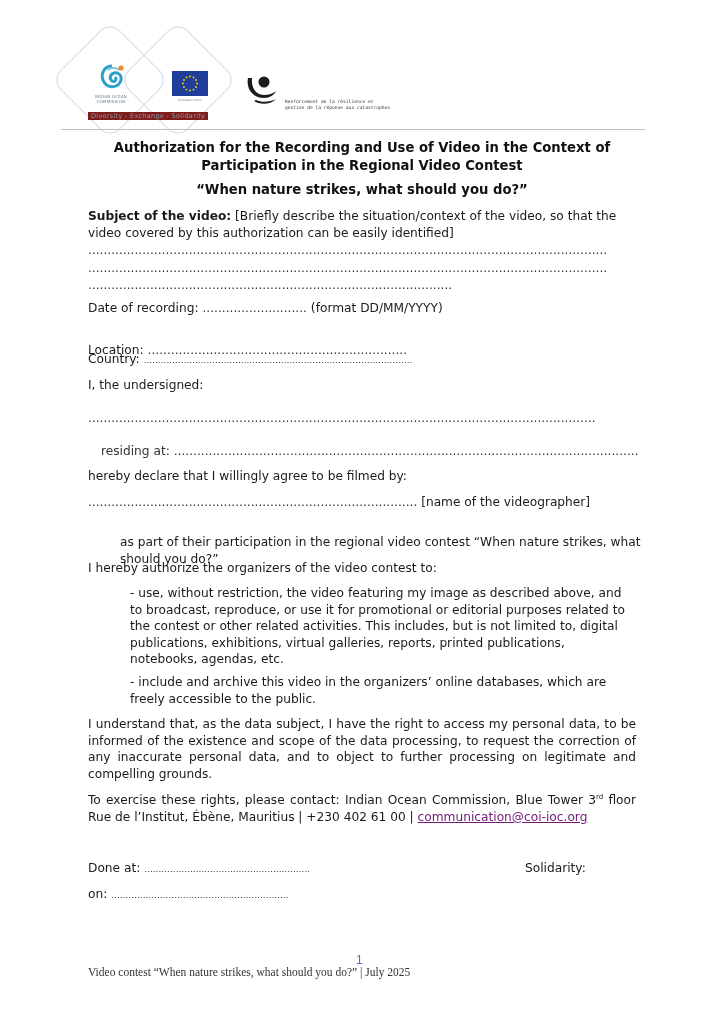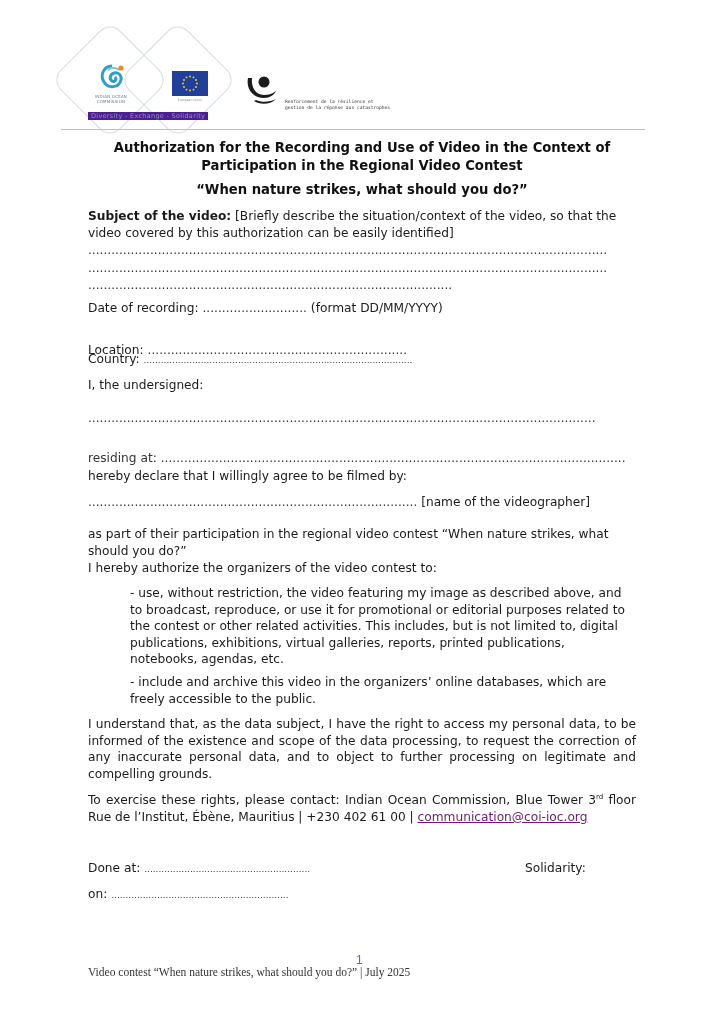--- a/index.html
+++ b/index.html
@@ -7,21 +7,21 @@
     body { position: relative; font-family: "DejaVu Sans", sans-serif; color: #1a1a1a; }
 
     .header { position: absolute; left: 0; top: 0; width: 724px; height: 132px; }
     .diamond { position: absolute; width: 84px; height: 84px; border: 1.2px solid #d4dde6; border-radius: 14px; transform: rotate(45deg); }
     .d1 { left: 68px; top: 38px; }
     .d2 { left: 136px; top: 38px; }
     .ioc-logo { position: absolute; left: 94px; top: 62px; width: 36px; height: 30px; }
     .ioc-text { position: absolute; left: 86px; top: 94px; width: 50px; text-align: center; font-size: 4px; color: #6a7d8c; letter-spacing: 0.2px; line-height: 5px; }
     .eu-flag { position: absolute; left: 172px; top: 71px; width: 36px; height: 25px; background: #1f3f9a; }
     .eu-caption { position: absolute; left: 168px; top: 98px; width: 44px; text-align: center; font-size: 3px; color: #7a8a99; }
-    .motto { position: absolute; left: 88px; top: 112px; font-size: 6.5px; color: #8c9aa6; letter-spacing: 0.3px; background: #4c1d95; padding: 0 3px; }
+    .motto { position: absolute; left: 88px; top: 112px; font-size: 6.5px; color: #8c9aa6; letter-spacing: 0.3px; background: #7f1d1d; padding: 0 3px; }
     .risques-icon { position: absolute; left: 244px; top: 72px; width: 36px; height: 34px; }
     .risques-word { position: absolute; left: 283px; top: 70px; font-family: "DejaVu Sans", sans-serif; font-weight: bold; font-size: 25px; color: #1c1c1c; letter-spacing: 0.5px; line-height: 26px; }
     .risques-tag { position: absolute; left: 285px; top: 99px; font-family: "DejaVu Sans Mono", monospace; font-size: 4.6px; line-height: 6px; color: #333; white-space: pre-line; width: 140px; }
     .header-rule { position: absolute; left: 61px; top: 129px; width: 584px; height: 1px; background: #bfbfbf; }
 
     .title { position: absolute; left: 80px; top: 139px; width: 564px; text-align: center; font-weight: bold; font-size: 13.2px; line-height: 18px; color: #111; }
     .subtitle { position: absolute; left: 80px; top: 181px; width: 564px; text-align: center; font-weight: bold; font-size: 13.2px; line-height: 18px; color: #111; }
 
     .body { position: absolute; left: 88px; top: 208px; width: 548px; font-size: 12.2px; line-height: 16.5px; color: #1a1a1a; }
     .p { position: absolute; left: 0; width: 548px; }
@@ -102,31 +102,31 @@
   </div>
 
   <div class="p" style="top:143px;">
     <span>Country: </span><span class="fine-dots">..............................................................................................</span>
   </div>
 
   <div class="p" style="top:169px;">I, the undersigned:</div>
 
   <div class="p dots" style="top:202px;">...................................................................................................................................</div>
 
-  <div class="p dots" style="top:242px;">
+  <div class="p dots" style="top:235px;margin-left:13px;">
     <span>residing at: </span><span>........................................................................................................................</span>
   </div>
 
   <div class="p" style="top:260px;">hereby declare that I willingly agree to be filmed by:</div>
 
   <div class="p" style="top:286px;">
     <span class="dots">.....................................................................................</span><span> [name of the videographer]</span>
   </div>
 
-  <div class="p" style="top:318px;">as part of their participation in the regional video contest “When nature strikes, what should you do?”</div>
+  <div class="p" style="top:326px;margin-left:32px;">as part of their participation in the regional video contest “When nature strikes, what should you do?”</div>
 
   <div class="p" style="top:352px;">I hereby authorize the organizers of the video contest to:</div>
 
   <div class="p indent" style="top:377px;">- use, without restriction, the video featuring my image as described above, and to broadcast, reproduce, or use it for promotional or editorial purposes related to the contest or other related activities. This includes, but is not limited to, digital publications, exhibitions, virtual galleries, reports, printed publications, notebooks, agendas, etc.</div>
   <div class="p indent" style="top:466px;">- include and archive this video in the organizers’ online databases, which are freely accessible to the public.</div>
 
   <div class="p justify" style="top:508px;">I understand that, as the data subject, I have the right to access my personal data, to be informed of the existence and scope of the data processing, to request the correction of any inaccurate personal data, and to object to further processing on legitimate and compelling grounds.</div>
 
   <div class="p justify" style="top:581px;">
     <span>To exercise these rights, please contact: Indian Ocean Commission, Blue Tower 3</span><sup style="font-size:7px;">rd</sup><span> floor Rue de l’Institut, Ébène, Mauritius | +230 402 61 00 | </span><a class="email">communication@coi-ioc.org</a>

